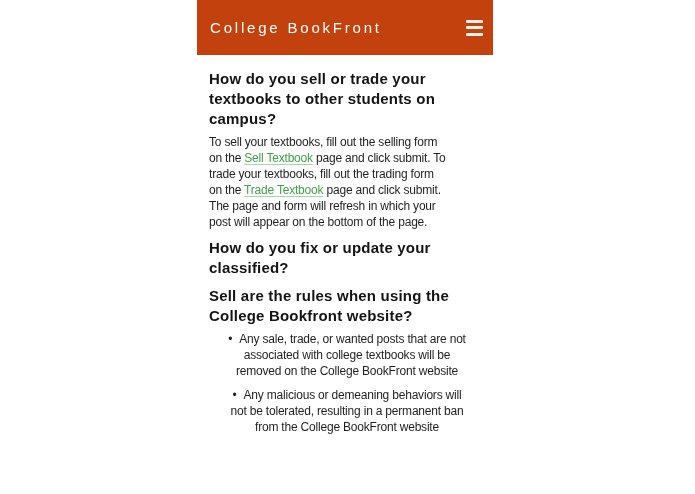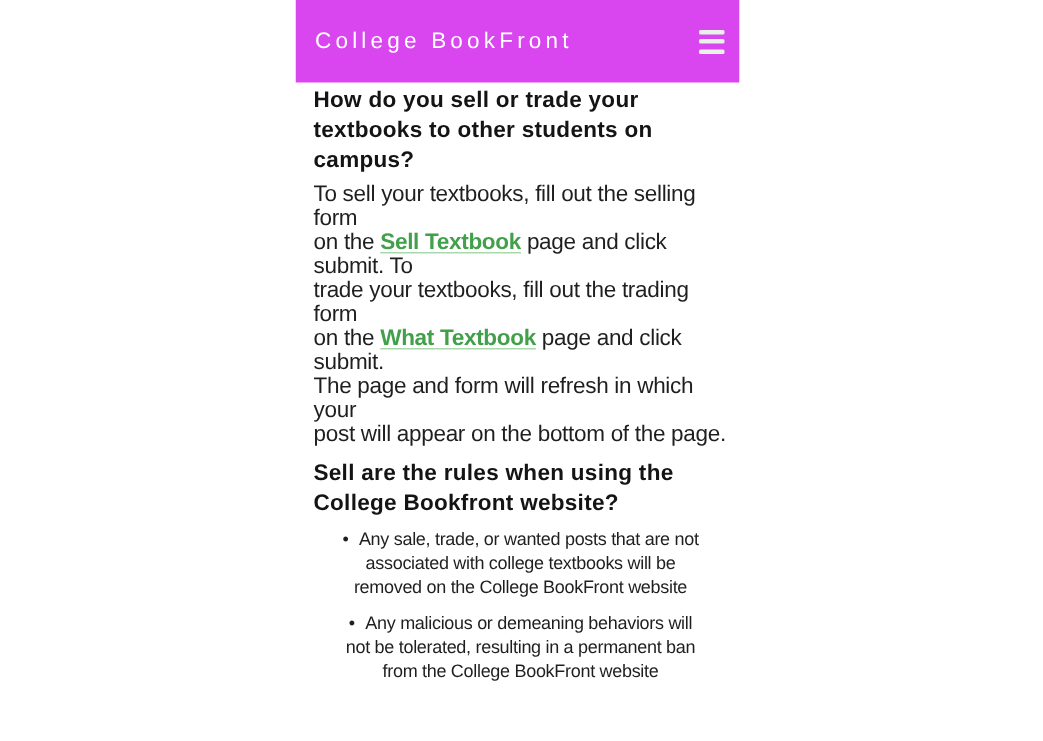--- a/index.html
+++ b/index.html
@@ -18,21 +18,21 @@
   }
   .frame {
     position: absolute;
     left: 197px; top: 0;
     width: 296px; height: 494px;
     background: #ffffff;
     overflow: hidden;
   }
   .appbar {
     height: 55px;
-    background: #d946ef;
+    background: #c2410c;
     display: flex;
     align-items: center;
     padding: 0 9px 0 13px;
   }
   .appbar-title {
     color: #ffffff;
     font-size: 15px;
     font-weight: 500;
     letter-spacing: 2.8px;
     white-space: nowrap;
@@ -61,35 +61,34 @@
   }
   .content h2 {
     font-size: 15px;
     line-height: 20px;
     font-weight: 700;
     color: #141414;
     letter-spacing: 0.2px;
     margin: 8px 0 5px;
     white-space: pre-line;
   }
-  .content h2.first { margin-top: 2px; }
+  .content h2.first { margin-top: 14px; }
   .content p {
-    font-size: 15px;
+    font-size: 12px;
     line-height: 16px;
     letter-spacing: -0.2px;
     margin: 5px 0 8px;
     white-space: pre-line;
   }
   .content a.inline-link {
     color: #42a04a;
     text-decoration: underline;
     text-decoration-color: #a9d7ab;
     text-underline-offset: 2px;
     cursor: pointer;
-    font-weight: bold;
   }
   .rules-list {
     list-style: none;
     margin: 5px 0 0;
     padding: 0;
   }
   .rules-list li {
     font-size: 12px;
     line-height: 16px;
     letter-spacing: -0.2px;
@@ -119,24 +118,26 @@
     </header>
 
     <main class="content">
 
       <h2 class="first">How do you sell or trade your
 textbooks to other students on
 campus?</h2>
       <p><span>To sell your textbooks, fill out the selling form
 on the </span><a href="#" class="inline-link">Sell Textbook</a><span> page and click submit. To
 trade your textbooks, fill out the trading form
-on the </span><a href="#" class="inline-link">What Textbook</a><span> page and click submit.
+on the </span><a href="#" class="inline-link">Trade Textbook</a><span> page and click submit.
 The page and form will refresh in which your
 post will appear on the bottom of the page.</span></p>
 
+      <h2>How do you fix or update your
+classified?</h2>
 
       <h2>Sell are the rules when using the
 College Bookfront website?</h2>
       <ul class="rules-list">
         <li><span class="bullet">•</span><span>Any sale, trade, or wanted posts that are not
 associated with college textbooks will be
 removed on the College BookFront website</span></li>
         <li><span class="bullet">•</span><span>Any malicious or demeaning behaviors will
 not be tolerated, resulting in a permanent ban
 from the College BookFront website</span></li>

